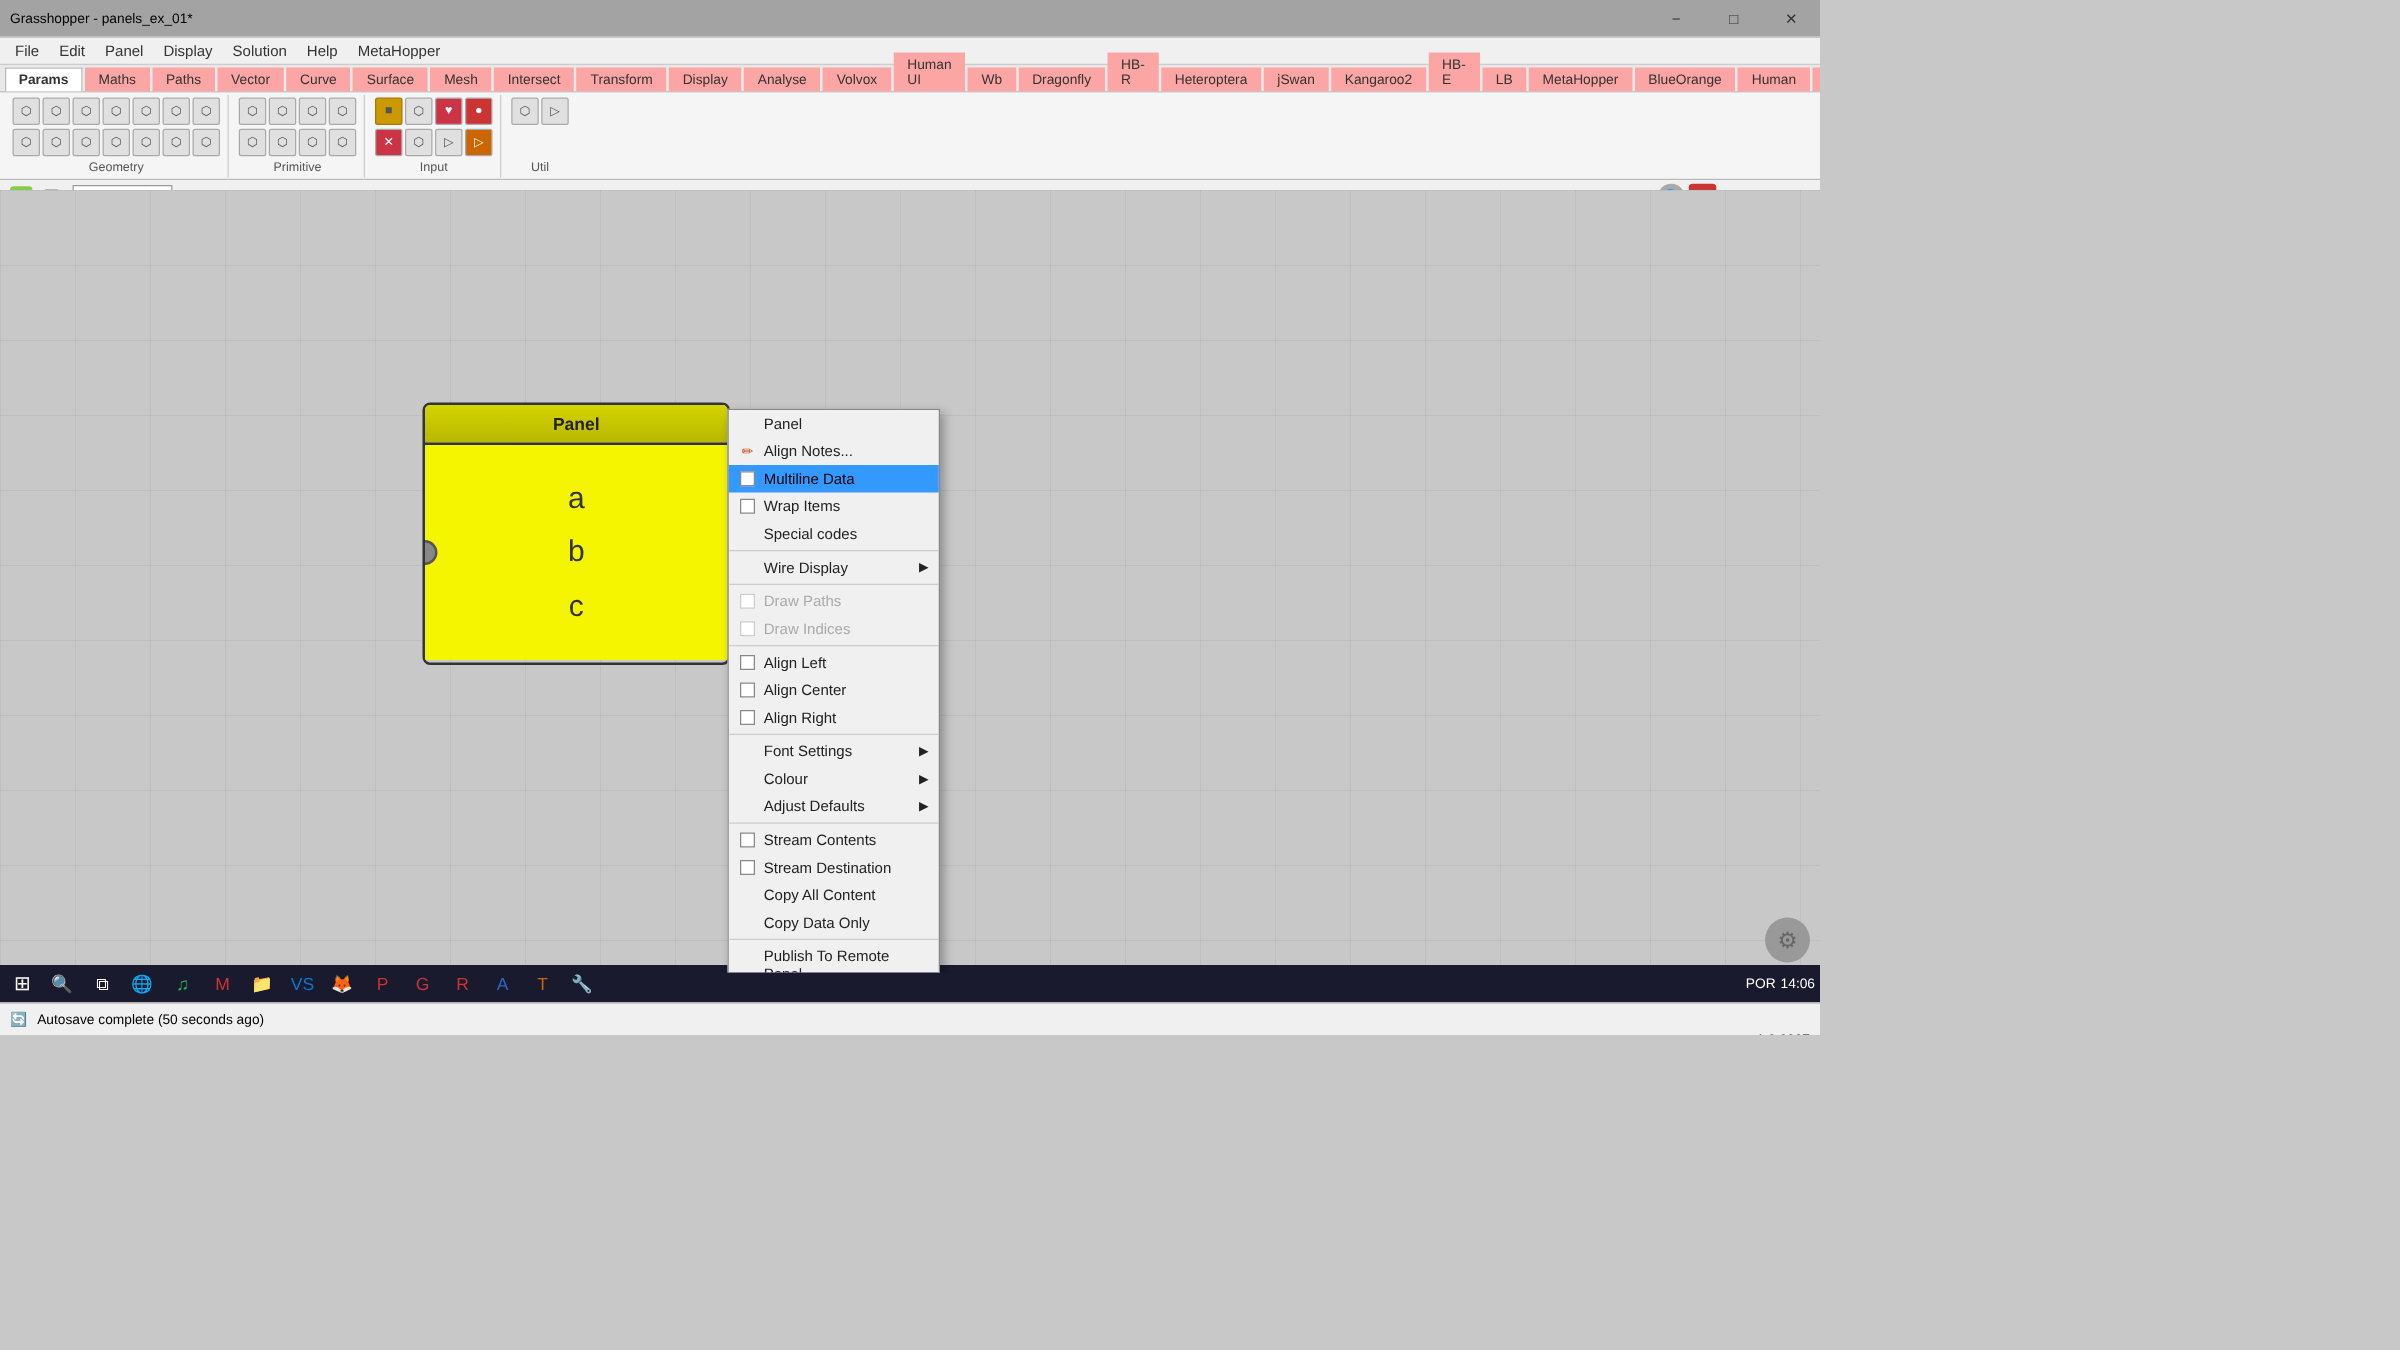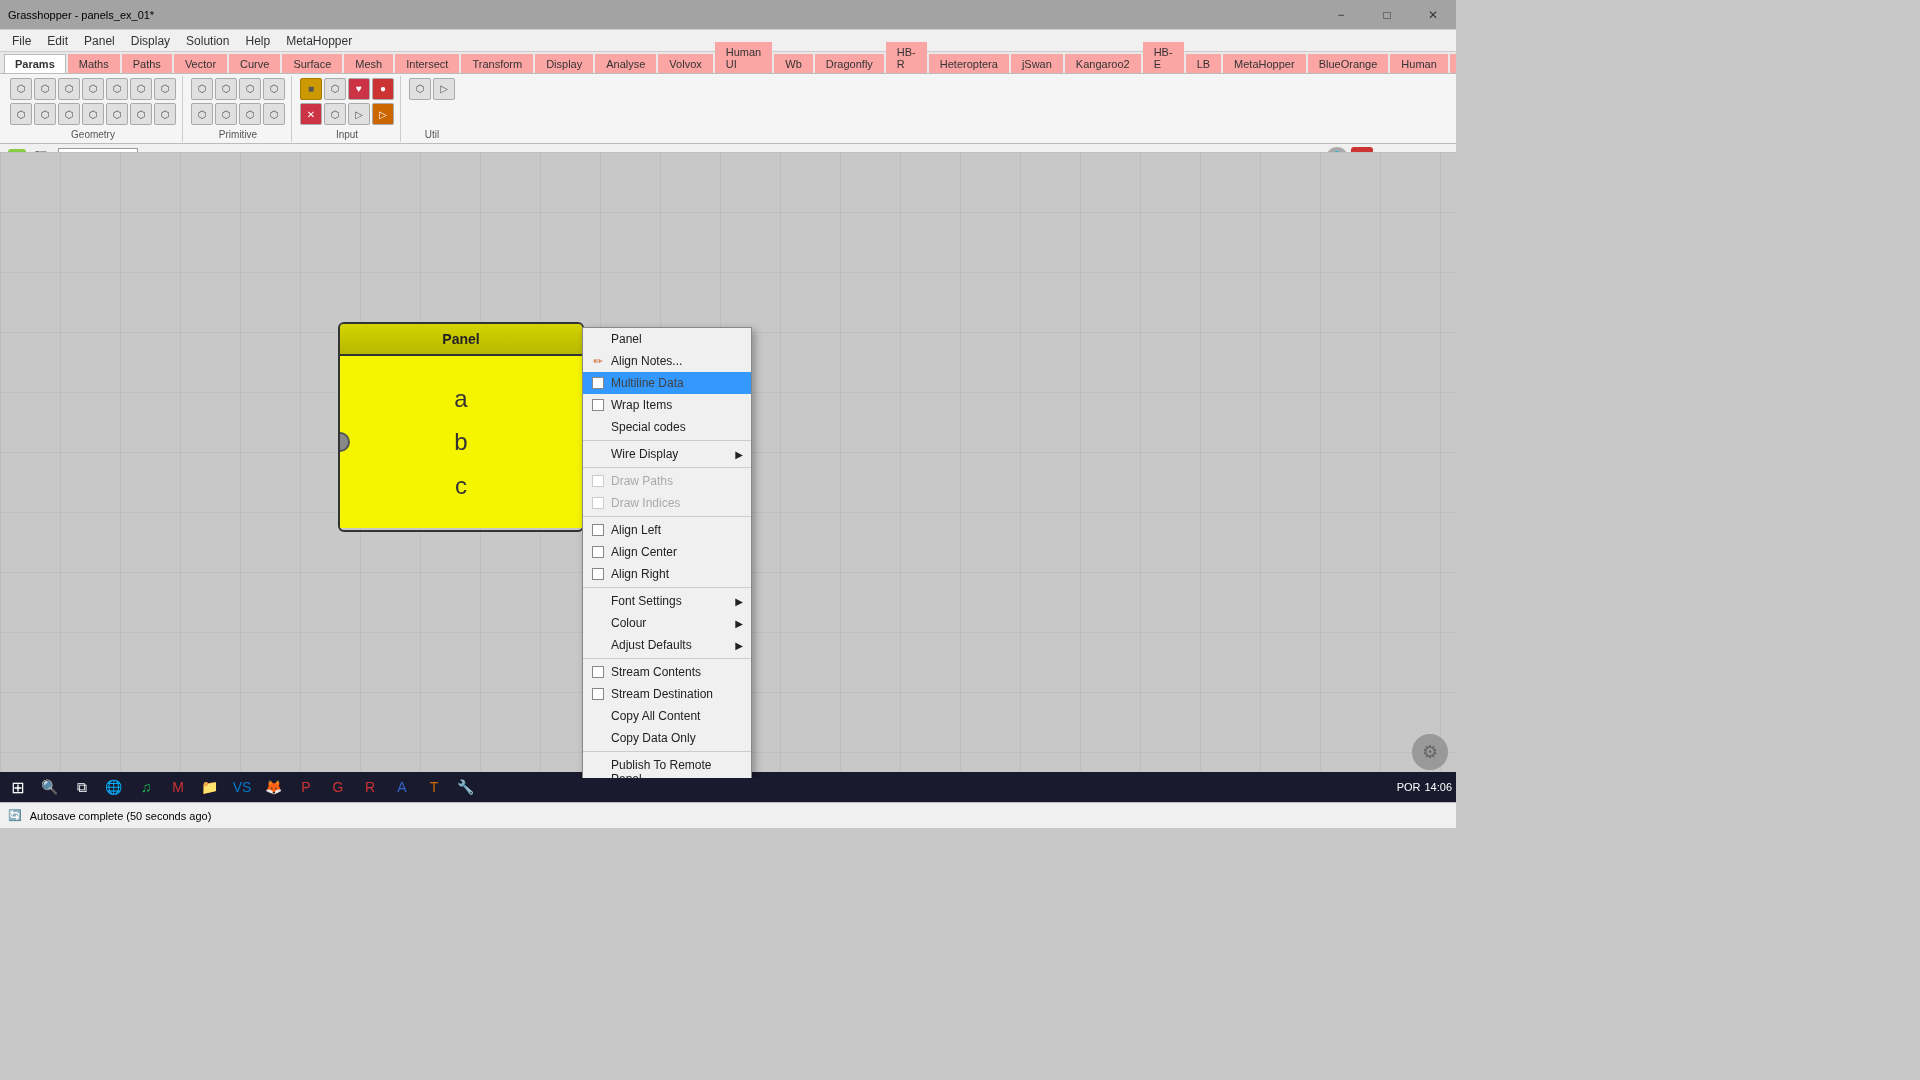--- a/index.html
+++ b/index.html
@@ -237,21 +237,21 @@
     .ctx-item {
       display: flex;
       align-items: center;
       padding: 4px 8px;
       cursor: pointer;
       font-size: 12px;
       color: #222;
       gap: 6px;
       min-height: 22px;
     }
-    .ctx-item.highlighted { background: #3399ff; color: #404040; align-items: flex-end; }
+    .ctx-item.highlighted { background: #3399ff; color: #000000; align-items: flex-end; }
     .ctx-item.disabled { color: #aaa; cursor: default; }
     .ctx-separator {
       height: 1px;
       background: #ccc;
       margin: 2px 0;
     }
     .ctx-icon {
       width: 14px;
       height: 14px;
       display: flex;

